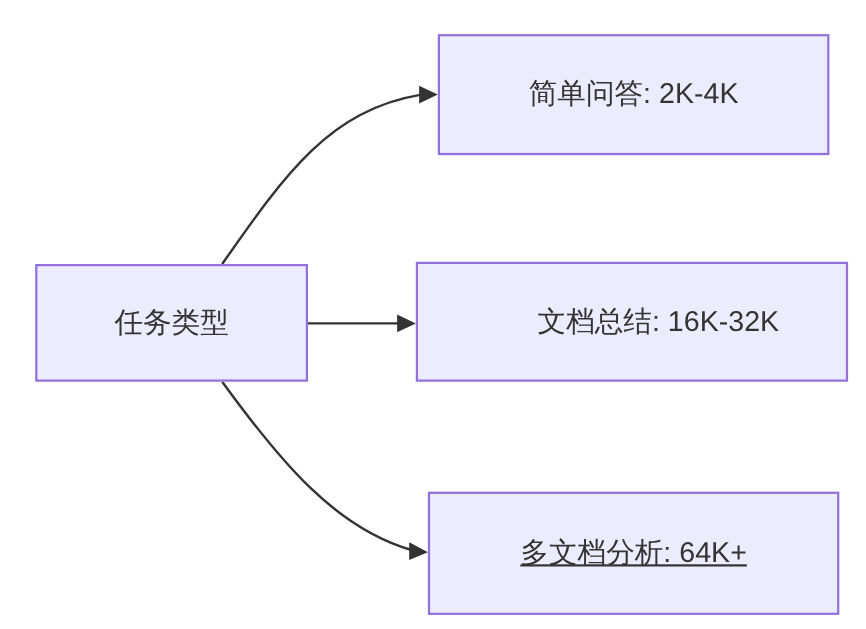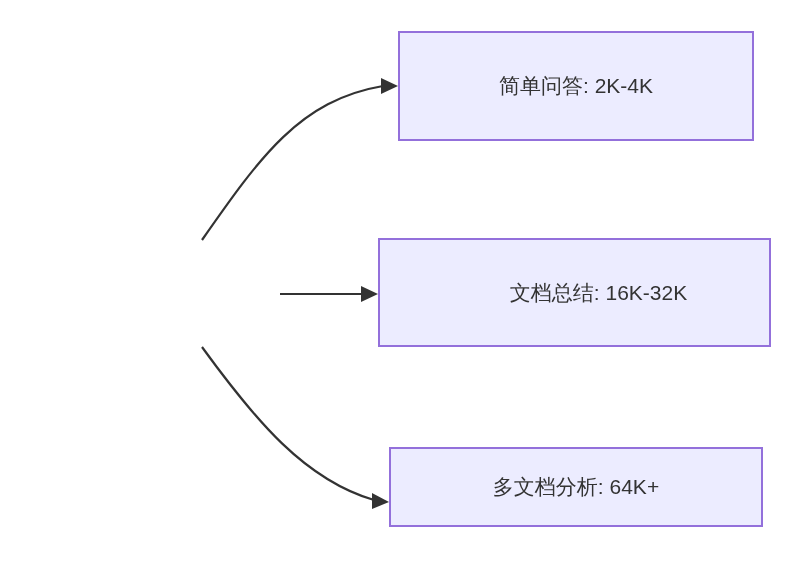--- a/index.html
+++ b/index.html
@@ -34,47 +34,50 @@
   }
   .node {
     position: absolute;
     box-sizing: border-box;
     background: #ECECFF;
     border: 2px solid #9370DB;
     display: flex;
     align-items: center;
     justify-content: center;
     color: #333333;
-    font-size: 21px;
+    font-size: 26px;
     line-height: 1.2;
     white-space: nowrap;
     text-align: center;
   }
   .node-root { left: 32px;  top: 240px; width: 248px; height: 107px; }
   .node-b1   { left: 398px; top: 31px;  width: 356px; height: 110px; }
   .node-b2   { left: 378px; top: 238px; width: 393px; height: 109px; padding-left: 48px; }
-  .node-b3   { left: 389px; top: 447px; width: 374px; height: 80px; }
+  .node-b3   { left: 389px; top: 447px; width: 374px; height: 112px; text-decoration: underline; }
 </style>
 </head>
 <body>
 
 <div class="canvas">
 
   <svg class="edges" viewBox="0 0 787 572" xmlns="http://www.w3.org/2000/svg">
 
     <path d="M 202 240 C 260 157, 300 100, 383 86"></path>
     <polygon points="398,86 381,78 381,94"></polygon>
 
     <path d="M 280 294 L 364 294"></path>
     <polygon points="378,294 361,286 361,302"></polygon>
 
     <path d="M 202 347 C 255 420, 305 480, 374 500"></path>
     <polygon points="389,502 372,493 372,509"></polygon>
   </svg>
 
+  <div class="node node-root">
+    <span>任务类型</span>
+  </div>
 
   <div class="node node-b1">
     <span>简单问答: 2K-4K</span>
   </div>
 
   <div class="node node-b2">
     <span>文档总结: 16K-32K</span>
   </div>
 
   <div class="node node-b3">

